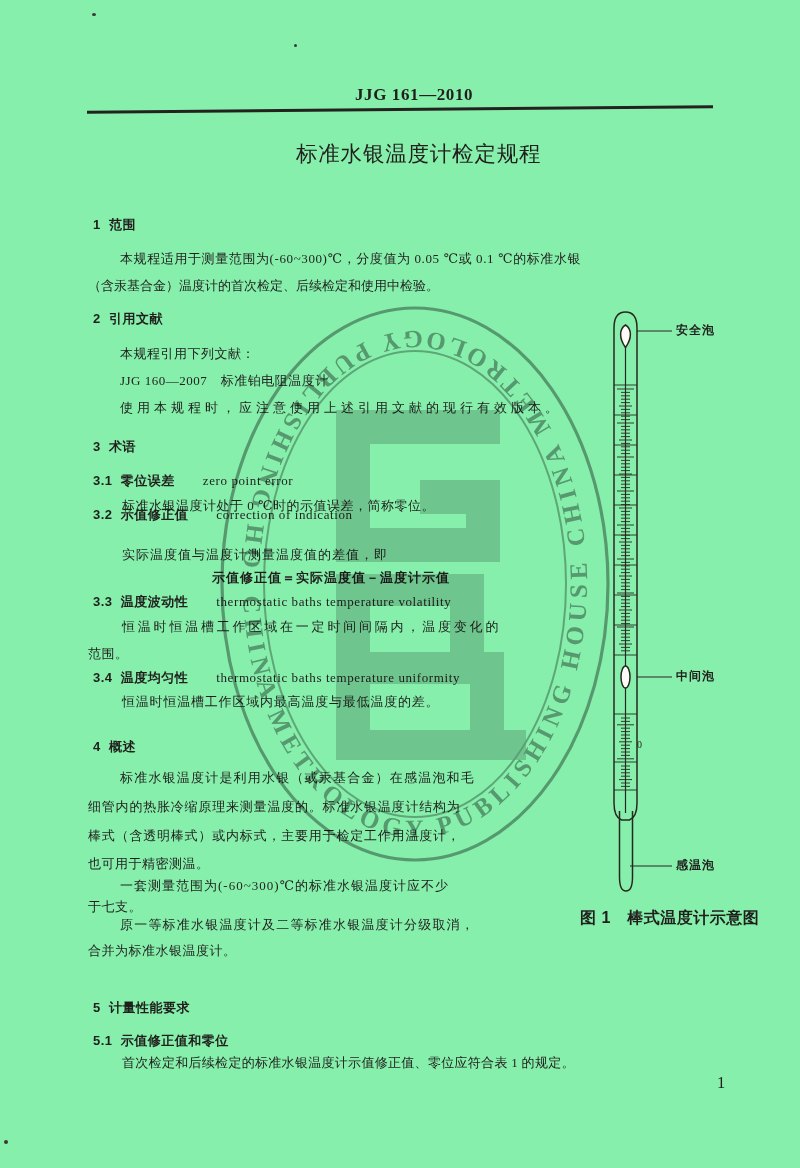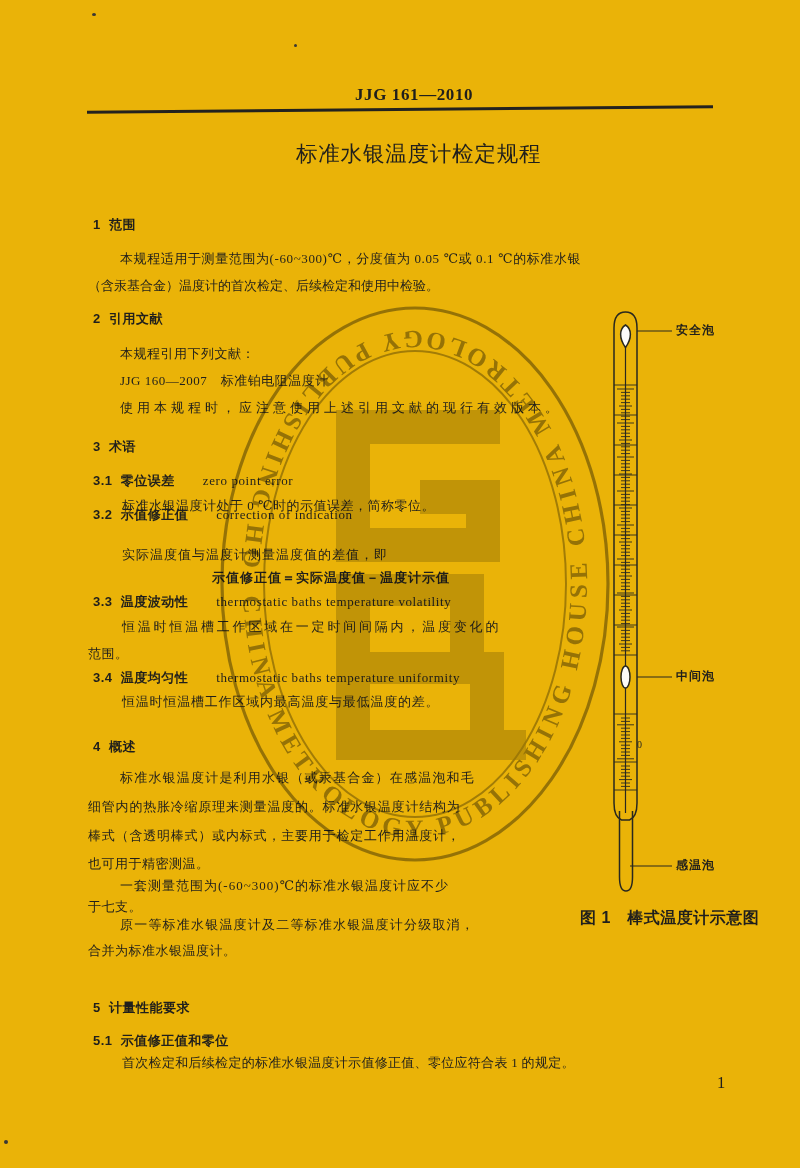--- a/index.html
+++ b/index.html
@@ -1,16 +1,16 @@
 <!DOCTYPE html>
 <html><head>
 <meta charset="utf-8">
 <style>
   html,body{margin:0;padding:0;background:#e8e8e8;}
-  .page{position:relative;width:800px;height:1168px;background:#eab308;overflow:hidden;
+  .page{position:relative;width:800px;height:1168px;background:#86efac;overflow:hidden;
         font-family:"Liberation Serif","DejaVu Serif",serif;color:#201f1c;}
   .ln{position:absolute;white-space:pre;font-size:13px;line-height:20px;letter-spacing:.5px;}
   .h{font-family:"Liberation Sans","DejaVu Sans",sans-serif;font-weight:700;}
   .en{font-family:"Liberation Serif","DejaVu Serif",serif;font-weight:400;margin-left:28px;letter-spacing:.6px;}
   .dochdr{position:absolute;left:355px;top:85px;font-size:17px;font-weight:700;letter-spacing:.6px;white-space:pre;}
   .rule{position:absolute;left:87px;top:108px;width:626px;height:2.6px;background:#23221f;transform:rotate(-.5deg);}
   .title{position:absolute;left:296px;top:139px;font-size:21.5px;letter-spacing:.8px;white-space:pre;
          font-family:"Liberation Sans","DejaVu Sans",sans-serif;font-weight:400;}
   .flabel{position:absolute;font-family:"Liberation Sans","DejaVu Sans",sans-serif;font-weight:700;
           font-size:12px;letter-spacing:1px;white-space:pre;}

